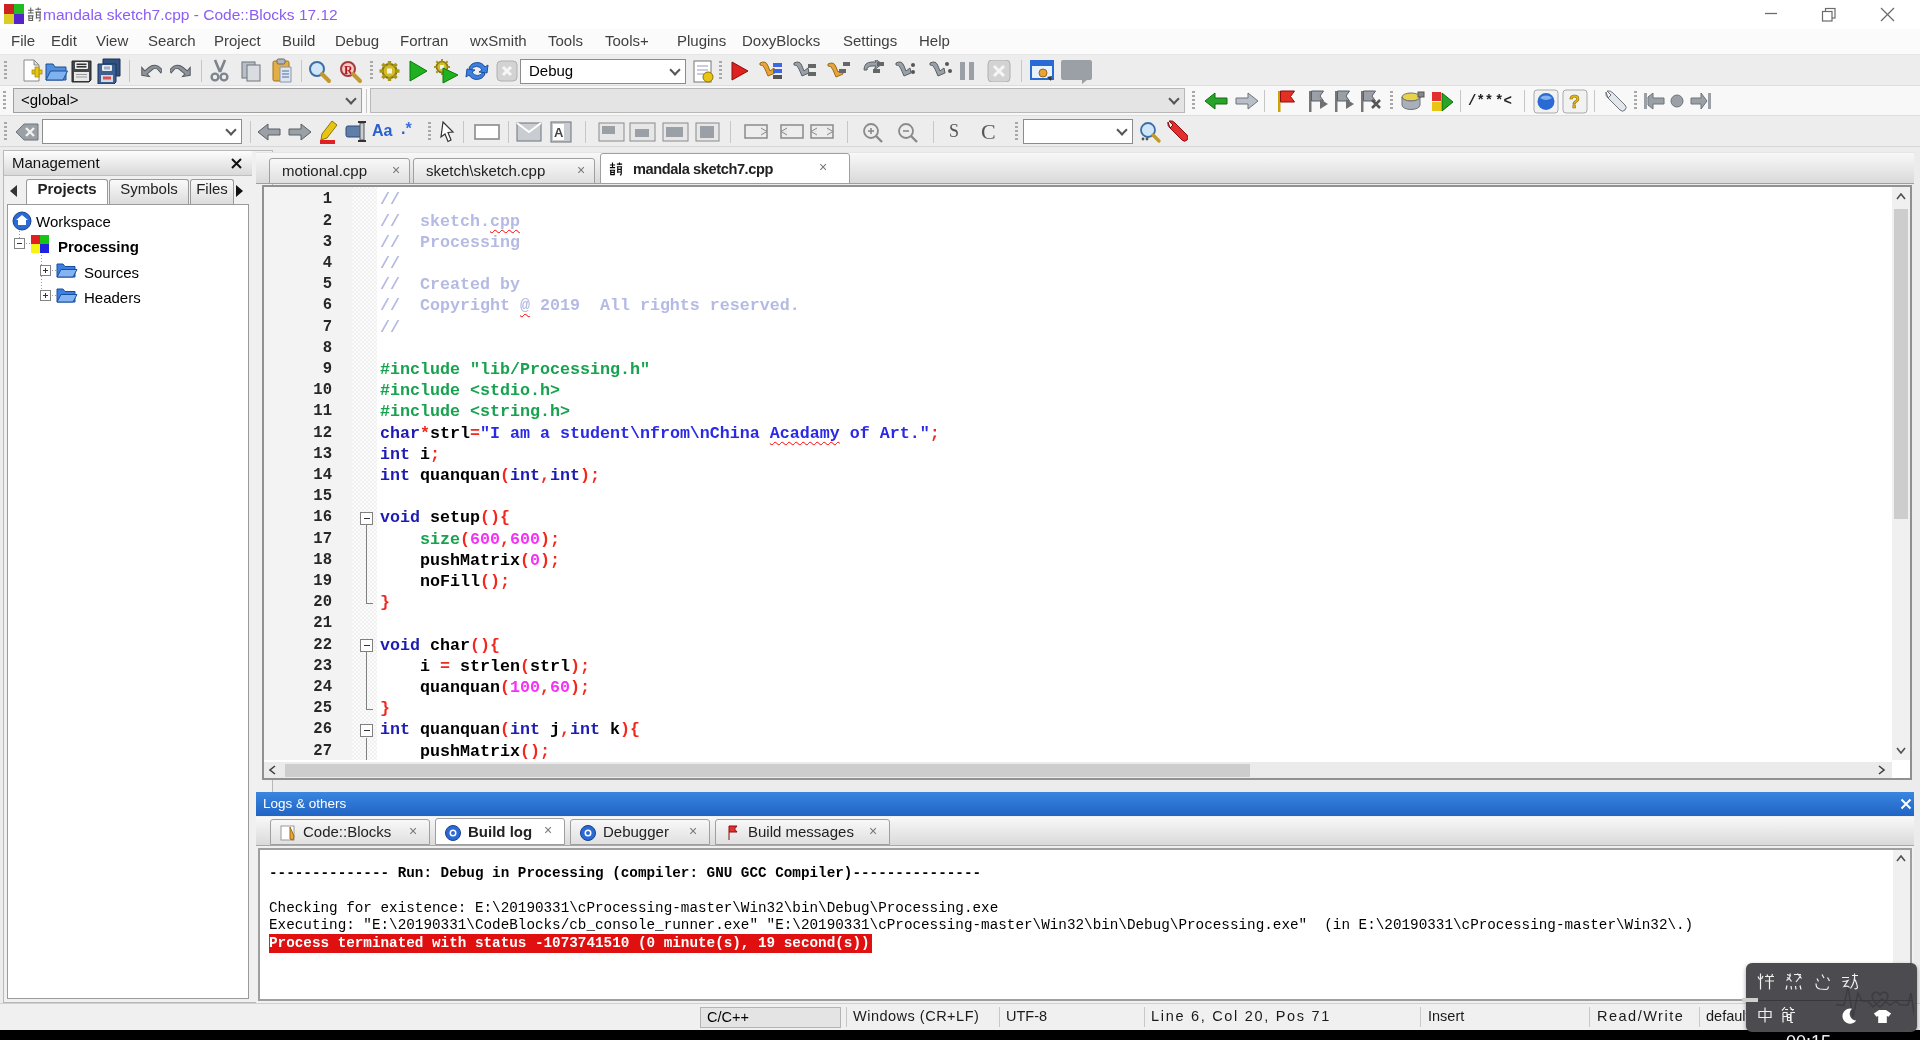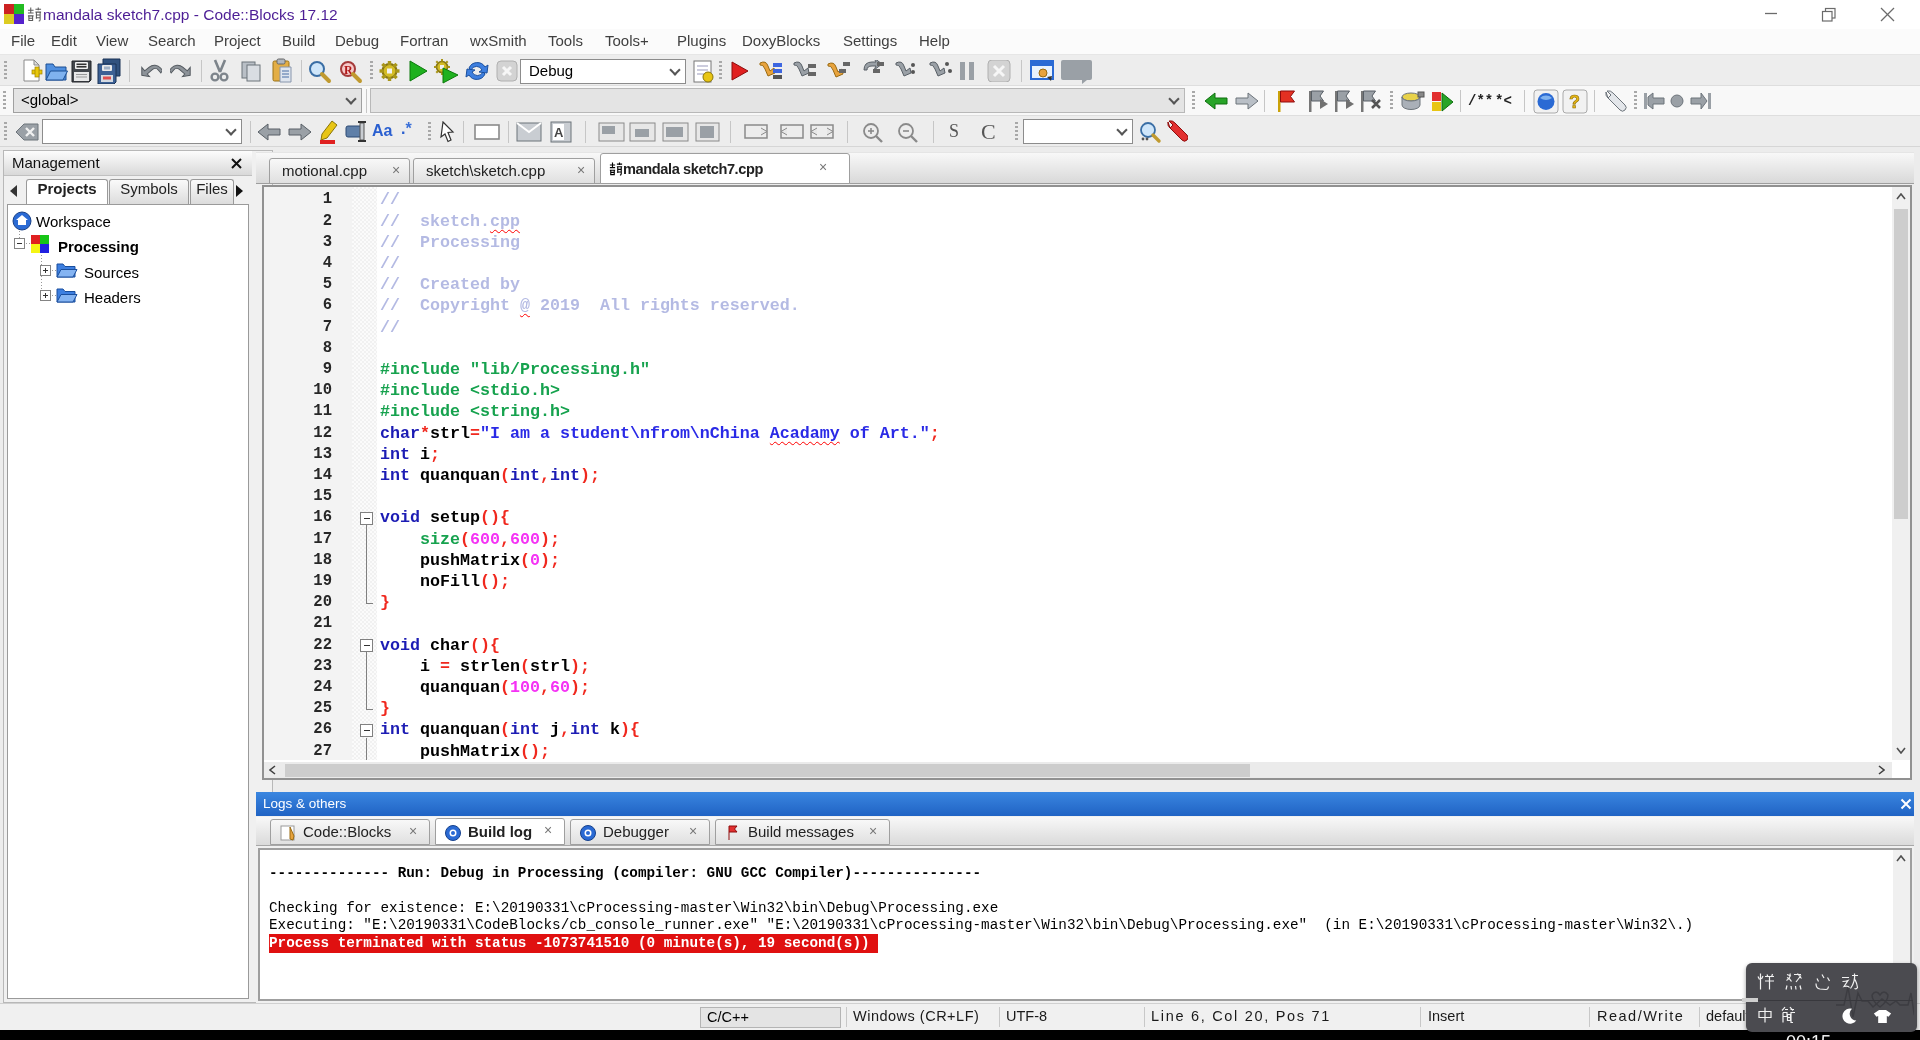--- a/index.html
+++ b/index.html
@@ -1,21 +1,21 @@
 <!DOCTYPE html>
 <html><head>
 <meta charset="utf-8">
 <style>
 * { margin:0; padding:0; box-sizing:border-box; }
 html,body { width:1920px; height:1040px; overflow:hidden; background:#fff; }
 body { font-family:"Liberation Sans", sans-serif; position:relative; }
 .abs { position:absolute; }
 
 #titlebar { left:0; top:0; width:1920px; height:29px; background:#ffffff; }
-#title-text { left:27px; top:4px; font-size:15.5px; color:#4c1d95; }
+#title-text { left:27px; top:4px; font-size:15.5px; color:#8b5cf6; }
 
 #menubar { left:0; top:29px; width:1920px; height:26px; background:#fbfbfb; border-bottom:1px solid #e6e6e6; }
 .menuitem { position:absolute; top:3px; font-size:15px; color:#3f3f3f; }
 
 .tbrow { left:0; width:1920px; background:#f0f0f0; }
 #tb1 { top:55px; height:31px; border-bottom:1px solid #dedede; background:#ededed;}
 #tb2 { top:86px; height:30px; border-bottom:1px solid #dedede; background:#f8f8f8;}
 #tb3 { top:116px; height:31px; border-bottom:1px solid #d6d6d6; background:#ededed;}
 .grip { position:absolute; width:3px; background-image:repeating-linear-gradient(to bottom,#a8a8a8 0 2px, transparent 2px 4px); }
 .tsep { position:absolute; width:1px; background:#c6c6c6; }
@@ -543,21 +543,21 @@
   <div class="etab" style="left:157px;top:8px;width:182px;height:26px">
       <span style="position:absolute;left:12px;top:3px">sketch\sketch.cpp</span>
       <span class="tx" style="left:163px">×</span>
     </div>
   <div class="etab active" style="left:344px;top:3px;width:250px;height:31px;z-index:2">
       <span style="position:absolute;left:8px;top:5px;font-size:14.6px;letter-spacing:-0.4px"><svg style="position:relative;top:2px" width="14" height="15" viewBox="0 0 16 16">
           <g stroke="#000" stroke-width="1.3" fill="none">
             <path d="M1 4 h6 M1 7 h6 M4 1 v6 M1 10 h6 M2 10 v5 h4 v-5 M2 12.5 h4"></path>
             <path d="M9 3 h6 M12 1 v3 M9 6 h6 M10 6 v7 M14 6 v8 q0 1.5 -1.5 1.5 M10 9 h4 M10 12 h4"></path>
           </g>
-        </svg><span style="margin-left:0">mandala sketch7.cpp</span></span>
+        </svg><span style="margin-left:10px">mandala sketch7.cpp</span></span>
       <span class="tx" style="left:218px;top:5px">×</span>
     </div>
 </div>
 <div class="abs" id="editor">
   <div id="gutter"></div>
   <div id="foldcol"></div>
   <div id="codewrap">
   <div class="ln" style="top:2.4px">1</div>
   <div class="cl" style="top:2.4px"><span class="com">//</span></div>
   <div class="ln" style="top:23.6px">2</div>
@@ -682,21 +682,21 @@
     <svg style="position:absolute;left:8px;top:4px" width="18" height="18" viewBox="0 0 18 18">
         <path d="M5 2 v14 M5 2 h8 l-2.5 3 l2.5 3 h-8" fill="#e23030" stroke="#8e0c0c"></path>
       </svg>
     <span style="position:absolute;left:32px;top:3px">Build messages</span>
       <span class="tx" style="left:153px">×</span>
   </div>
   <div id="logbody">
     <div class="logline" style="top:15px;font-weight:bold">-------------- Run: Debug in Processing (compiler: GNU GCC Compiler)---------------</div>
     <div class="logline" style="top:50px">Checking for existence: E:\20190331\cProcessing-master\Win32\bin\Debug\Processing.exe</div>
     <div class="logline" style="top:67px">Executing: "E:\20190331\CodeBlocks/cb_console_runner.exe" "E:\20190331\cProcessing-master\Win32\bin\Debug\Processing.exe"  (in E:\20190331\cProcessing-master\Win32\.)</div>
-    <div class="logline" style="top:85px;font-weight:bold;color:#fff"><span style="background:#e01010;padding:1px 8px 2px 0">Process terminated with status -1073741510 (0 minute(s), 19 second(s))</span></div>
+    <div class="logline" style="top:85px;font-weight:bold;color:#fff"><span style="background:#e01010;padding:1px 2px 2px 0">Process terminated with status -1073741510 (0 minute(s), 19 second(s))</span></div>
     <div style="position:absolute;right:0;top:0;width:17px;height:149px;background:#f0f0f0">
       <svg style="position:absolute;left:3px;top:5px" width="10" height="7" viewBox="0 0 10 7">
           <path d="M1 6 L5 1 L9 6" fill="none" stroke="#505050" stroke-width="1.6"></path>
         </svg>
     </div>
   </div>
 </div>
 
 <div class="abs" id="statusbar">
   <div style="position:absolute;left:700px;top:3px;width:141px;height:21px;background:#e4e4e4;border:1px solid #b4b4b4;">

